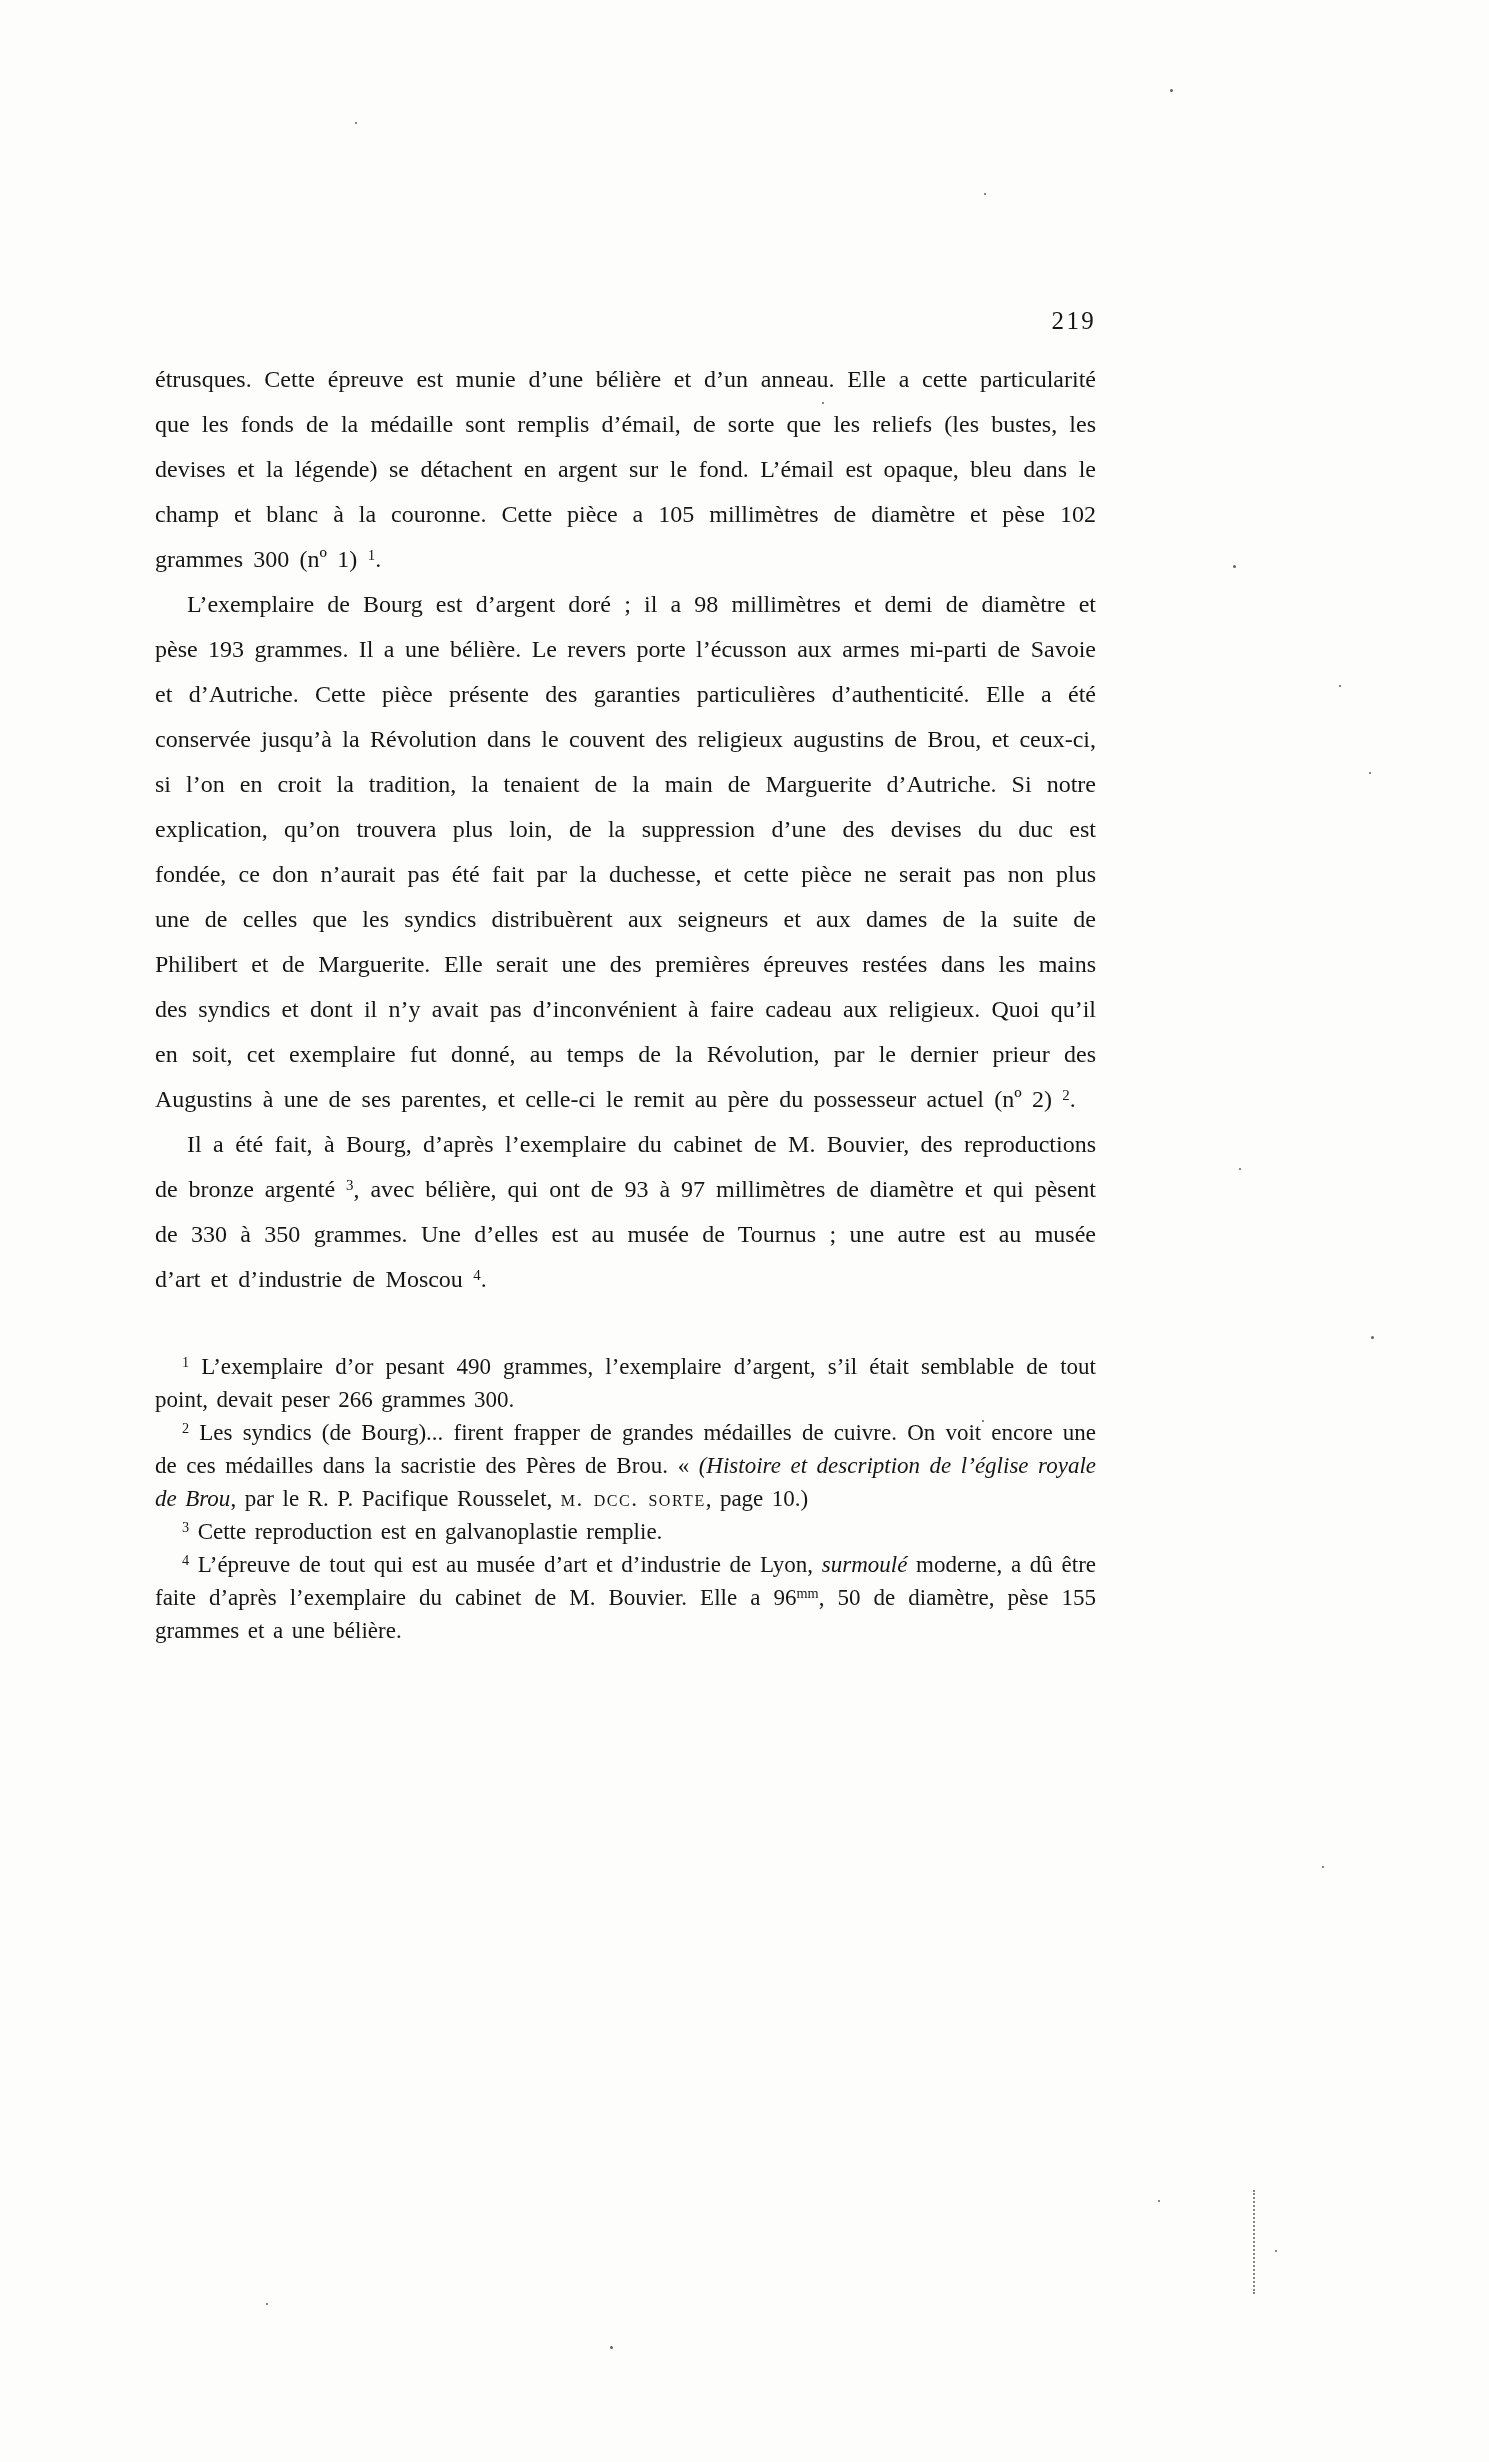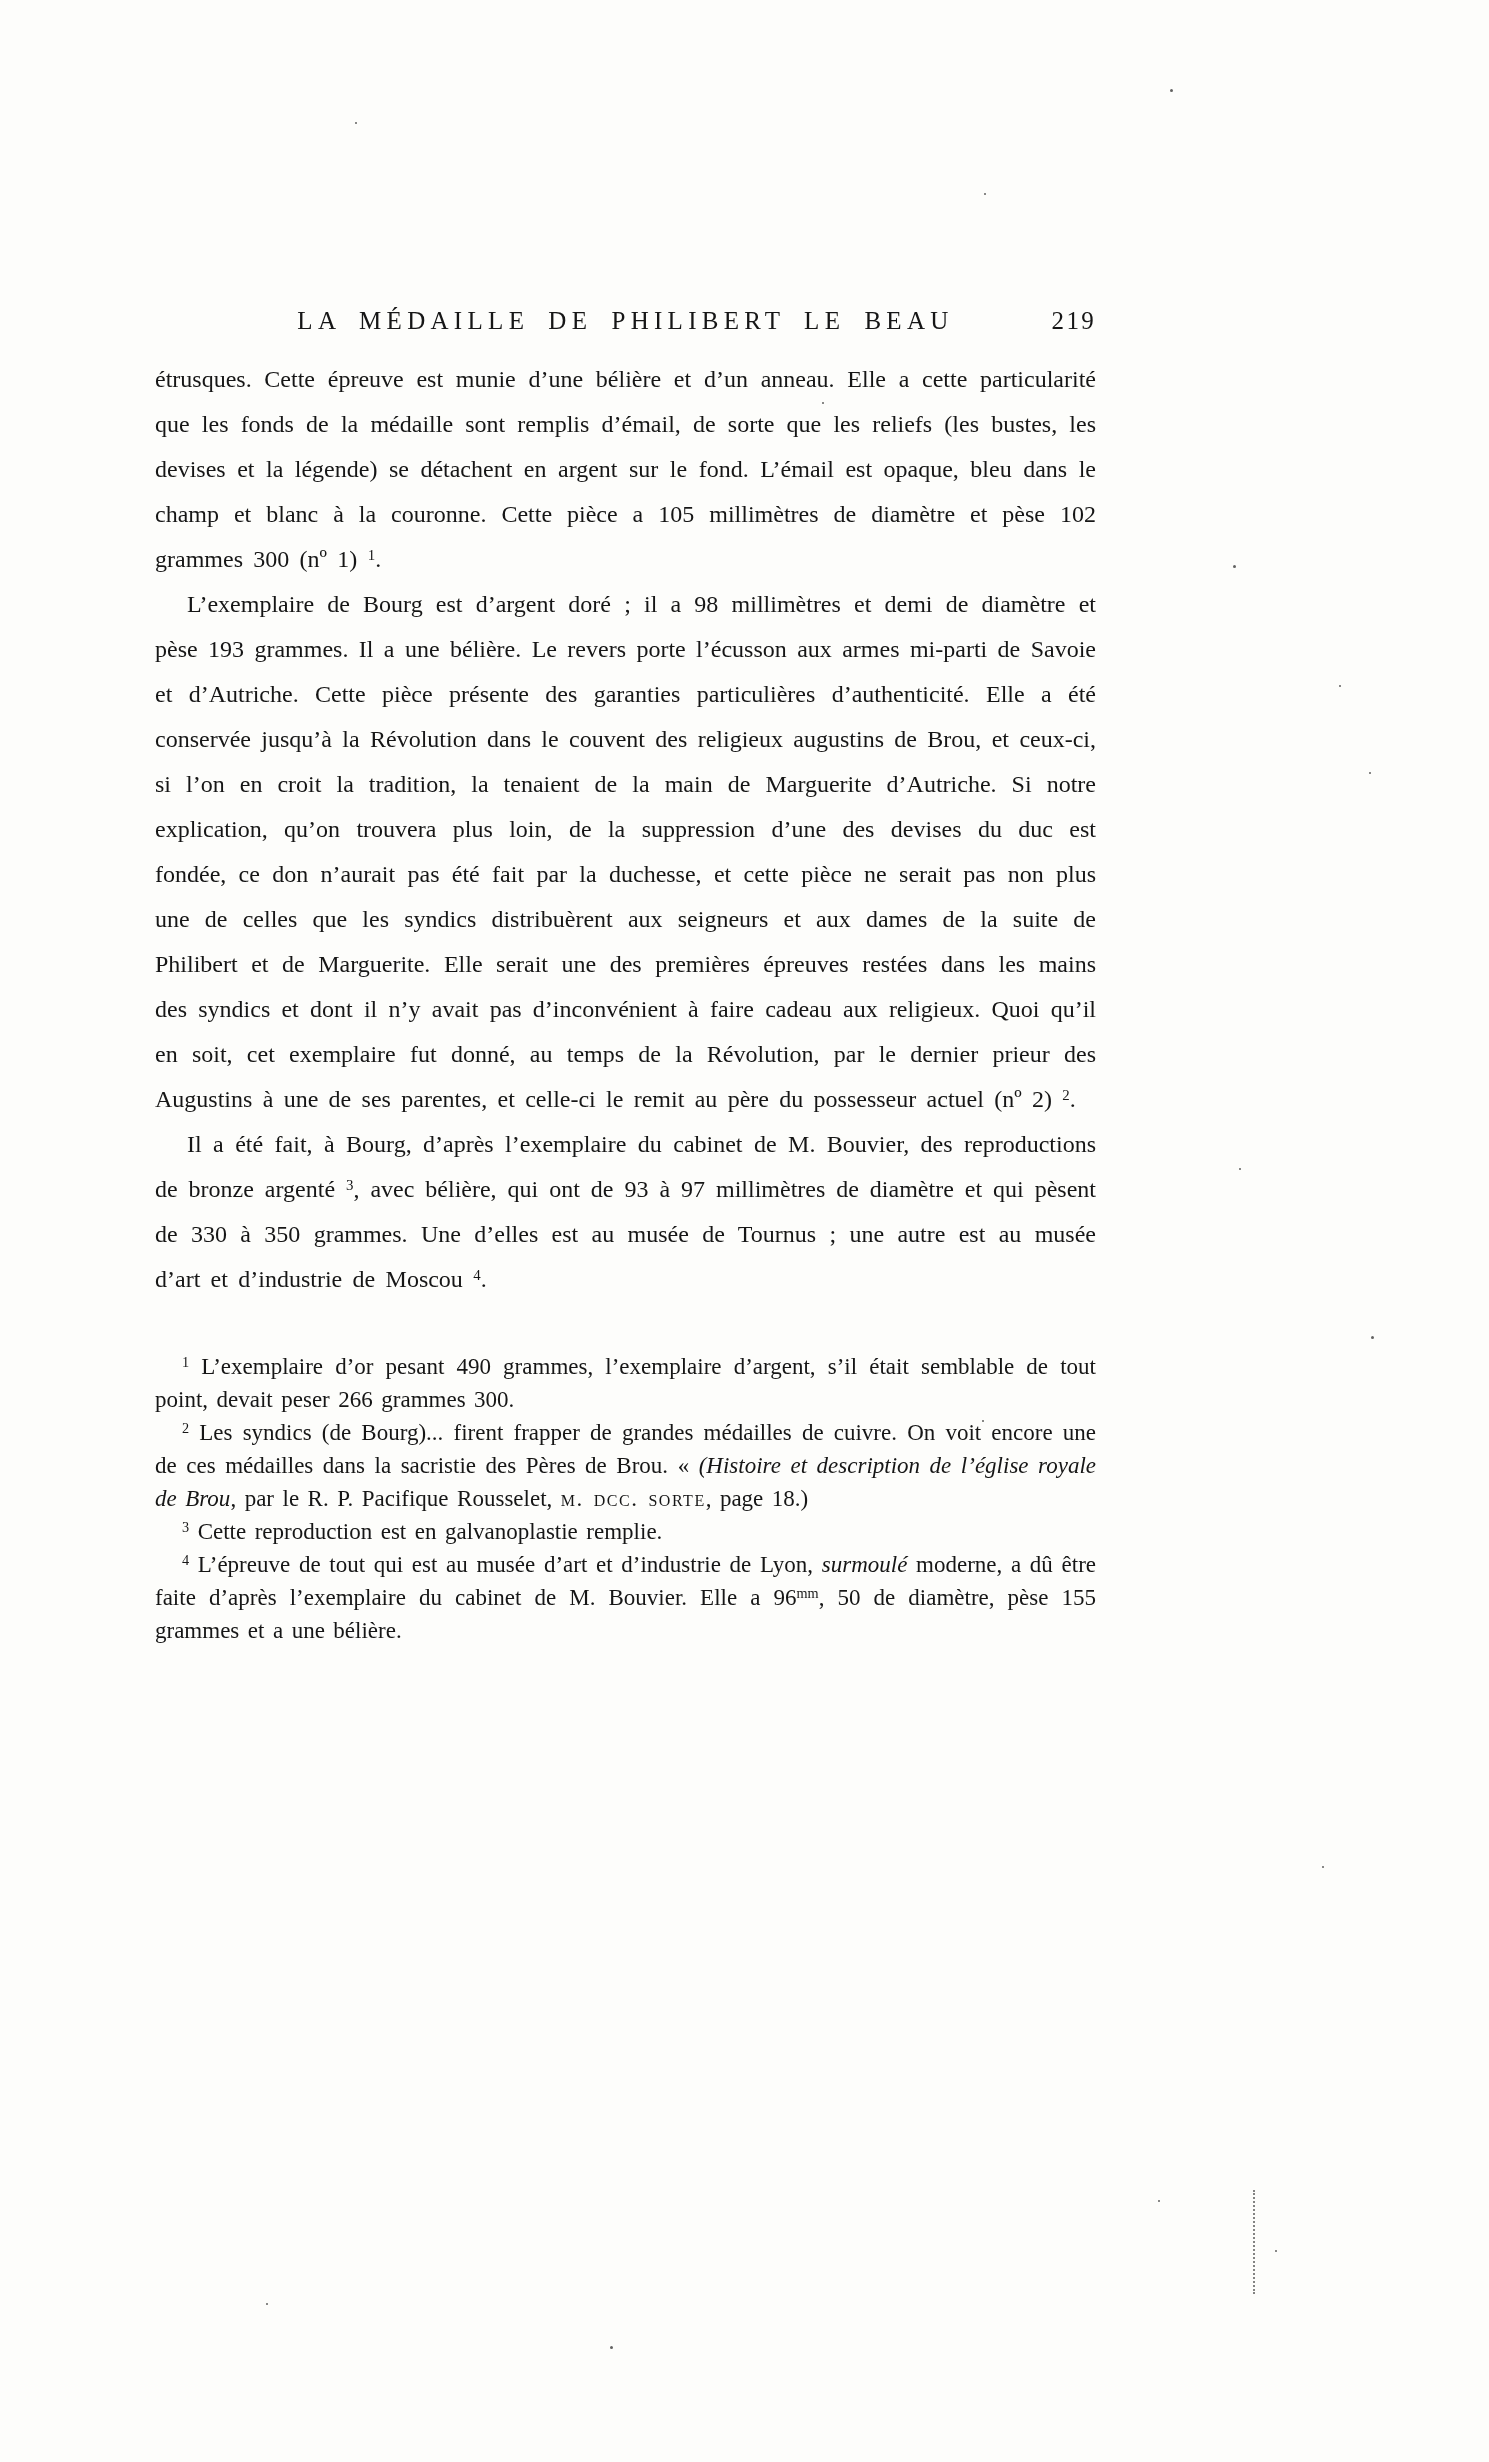--- a/index.html
+++ b/index.html
@@ -92,33 +92,32 @@
   }
 </style>
 </head>
 <body>
 
 <div class="page">
 
   <div class="content">
 
     <div class="running-header">
-      <span>LA MÉDAILLE DE PHILIBERT LE BEAU</span>
       <span class="page-number">219</span>
     </div>
 
     <div class="body-text">
         <p class="para"><span>étrusques. Cette épreuve est munie d’une bélière et d’un anneau. Elle a cette particularité que les fonds de la médaille sont remplis d’émail, de sorte que les reliefs (les bustes, les devises et la légende) se détachent en argent sur le fond. L’émail est opaque, bleu dans le champ et blanc à la couronne. Cette pièce a 105 millimètres de diamètre et pèse 102 grammes 300 (nº 1) </span><sup>1</sup><span>.</span></p>
         <p class="para indent"><span>L’exemplaire de Bourg est d’argent doré ; il a 98 millimètres et demi de diamètre et pèse 193 grammes. Il a une bélière. Le revers porte l’écusson aux armes mi-parti de Savoie et d’Autriche. Cette pièce présente des garanties particulières d’authenticité. Elle a été conservée jusqu’à la Révolution dans le couvent des religieux augustins de Brou, et ceux-ci, si l’on en croit la tradition, la tenaient de la main de Marguerite d’Autriche. Si notre explication, qu’on trouvera plus loin, de la suppression d’une des devises du duc est fondée, ce don n’aurait pas été fait par la duchesse, et cette pièce ne serait pas non plus une de celles que les syndics distribuèrent aux seigneurs et aux dames de la suite de Philibert et de Marguerite. Elle serait une des premières épreuves restées dans les mains des syndics et dont il n’y avait pas d’inconvénient à faire cadeau aux religieux. Quoi qu’il en soit, cet exemplaire fut donné, au temps de la Révolution, par le dernier prieur des Augustins à une de ses parentes, et celle-ci le remit au père du possesseur actuel (nº 2) </span><sup>2</sup><span>.</span></p>
         <p class="para indent"><span>Il a été fait, à Bourg, d’après l’exemplaire du cabinet de M. Bouvier, des reproductions de bronze argenté </span><sup>3</sup><span>, avec bélière, qui ont de 93 à 97 millimètres de diamètre et qui pèsent de 330 à 350 grammes. Une d’elles est au musée de Tournus ; une autre est au musée d’art et d’industrie de Moscou </span><sup>4</sup><span>.</span></p>
       </div>
 
     <div class="footnotes">
         <p class="footnote"><sup>1</sup><span> L’exemplaire d’or pesant 490 grammes, l’exemplaire d’argent, s’il était semblable de tout point, devait peser 266 grammes 300.</span></p>
-        <p class="footnote"><sup>2</sup><span> Les syndics (de Bourg)... firent frapper de grandes médailles de cuivre. On voit encore une de ces médailles dans la sacristie des Pères de Brou. « </span><i>(Histoire et description de l’église royale de Brou</i><span>, par le R. P. Pacifique Rousselet, </span><span class="sc">m. dcc. sorte</span><span>, page 18.)</span></p>
+        <p class="footnote"><sup>2</sup><span> Les syndics (de Bourg)... firent frapper de grandes médailles de cuivre. On voit encore une de ces médailles dans la sacristie des Pères de Brou. « </span><i>(Histoire et description de l’église royale de Brou</i><span>, par le R. P. Pacifique Rousselet, </span><span class="sc">m. dcc. sorte</span><span>, page 10.)</span></p>
         <p class="footnote"><sup>3</sup><span> Cette reproduction est en galvanoplastie remplie.</span></p>
         <p class="footnote"><sup>4</sup><span> L’épreuve de tout qui est au musée d’art et d’industrie de Lyon, </span><i>surmoulé</i><span> moderne, a dû être faite d’après l’exemplaire du cabinet de M. Bouvier. Elle a 96</span><sup>mm</sup><span>, 50 de diamètre, pèse 155 grammes et a une bélière.</span></p>
       </div>
 
   </div>
 
   <div class="dotted-line"></div>
   <div class="speck" style="left:1170px;top:89px;width:3px;height:3px;"></div>
   <div class="speck" style="left:355px;top:122px;width:2.3px;height:2.3px;"></div>
   <div class="speck" style="left:984px;top:193px;width:2.3px;height:2.3px;"></div>

